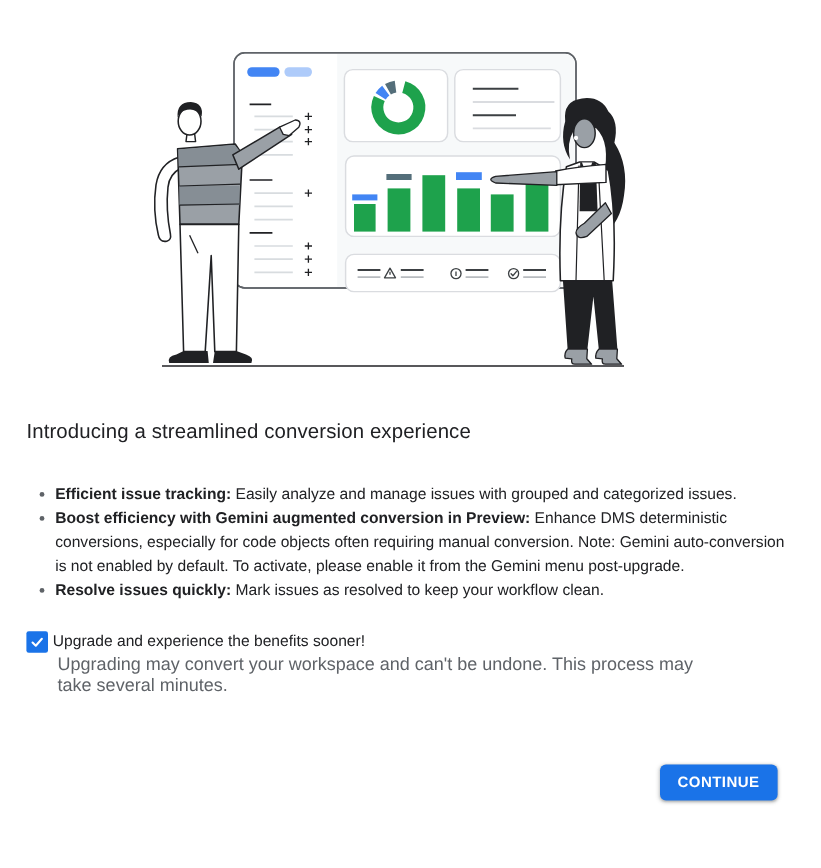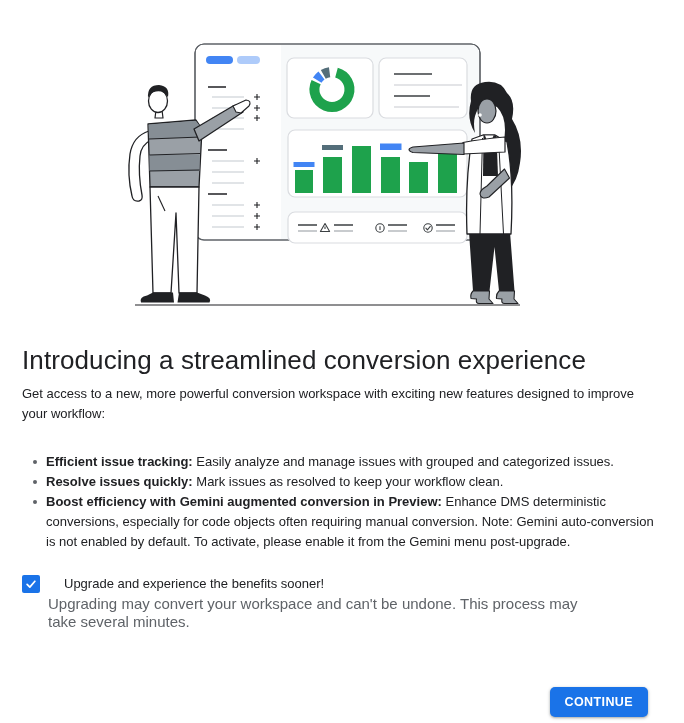--- a/index.html
+++ b/index.html
@@ -4,35 +4,35 @@
 <style>
   html,body{margin:0;padding:0;}
   body{
     width:684px;height:723px;overflow:hidden;
     background:#ffffff;color:#202124;
     font-family:"Liberation Sans",sans-serif;
   }
   .illustration{display:block;margin:0 auto;}
   .content{padding:0 22px;}
   .title{
-    font-size:26px;font-weight:400;line-height:28px;
+    font-size:17px;font-weight:400;line-height:28px;
     margin:36px 0 0;color:#202124;letter-spacing:0.1px;
   }
   .intro{font-size:13px;line-height:20px;margin:10px 0 0;max-width:622px;color:#202124;}
   ul.features{margin:28px 0 0;padding:0 0 0 24px;}
   ul.features li{
     list-style:none;position:relative;
     font-size:13px;line-height:20px;color:#202124;
   }
   ul.features li::before{
     content:"";position:absolute;left:-13px;top:8px;
     width:4px;height:4px;border-radius:50%;background:#5f6368;
   }
   ul.features li b{font-weight:700;}
-  .checkbox-row{display:flex;align-items:flex-start;gap:24px;margin:22px 0 0;}
+  .checkbox-row{display:flex;align-items:flex-end;gap:4px;margin:22px 0 0;}
   .checkbox{
     width:18px;height:18px;border-radius:2px;background:#1a73e8;
     flex:none;display:flex;align-items:center;justify-content:center;
     cursor:pointer;margin-top:1px;
   }
   .checkbox-label{font-size:13px;line-height:20px;cursor:pointer;}
   .checkbox-desc{
     font-size:15px;line-height:18px;color:#5f6368;margin:1px 0 0 26px;max-width:560px;
   }
   .footer{display:flex;justify-content:flex-end;padding:0 14px 0 0;margin-top:56px;}
@@ -152,26 +152,25 @@
     <path d="M464 143 L413 147 Q405 149.5 413 152.5 L464 154.5 Z" fill="#9aa0a6" stroke="#202124" stroke-width="1.1"></path>
     <path d="M504.5 169 L509.5 178 L489 197 Q481 200 480 194 Q480 190 487 186 Z" fill="#9aa0a6" stroke="#202124" stroke-width="1.1"></path>
     <path d="M473 291 L489.5 291 L489 299 L493 303.5 L479 303.5 Q475.5 303.5 476.5 299 L471 298.5 Q470 294 473 291 Z" fill="#9aa0a6" stroke="#202124" stroke-width="1.1"></path>
     <path d="M499 291 L514.5 291 L514 299 L518 303.5 L504.5 303.5 Q501 303.5 502 299 L496.5 298.5 Q496 294 499 291 Z" fill="#9aa0a6" stroke="#202124" stroke-width="1.1"></path>
   </g>
 </svg>
 
 <div class="content">
   <h1 class="title">Introducing a streamlined conversion experience</h1>
 
-  <p class="intro">Get access to a new, more powerful conversion workspace with exciting new features designed to improve your workflow:</p>
 
   <ul class="features">
     <li><b>Efficient issue tracking:</b><span> Easily analyze and manage issues with grouped and categorized issues.</span></li>
+    <li><b>Boost efficiency with Gemini augmented conversion in Preview:</b><span> Enhance DMS deterministic conversions, especially for code objects often requiring manual conversion. Note: Gemini auto-conversion is not enabled by default. To activate, please enable it from the Gemini menu post-upgrade.</span></li>
     <li><b>Resolve issues quickly:</b><span> Mark issues as resolved to keep your workflow clean.</span></li>
-    <li><b>Boost efficiency with Gemini augmented conversion in Preview:</b><span> Enhance DMS deterministic conversions, especially for code objects often requiring manual conversion. Note: Gemini auto-conversion is not enabled by default. To activate, please enable it from the Gemini menu post-upgrade.</span></li>
   </ul>
 
   <div class="checkbox-row">
     <div class="checkbox" role="checkbox" aria-checked="true">
       <svg width="14" height="14" viewBox="0 0 18 18">
         <path d="M4 9.5 L7.5 13 L14 5.5" fill="none" stroke="#ffffff" stroke-width="2.2" stroke-linecap="round" stroke-linejoin="round"></path>
       </svg>
     </div>
     <span class="checkbox-label">Upgrade and experience the benefits sooner!</span>
   </div>

